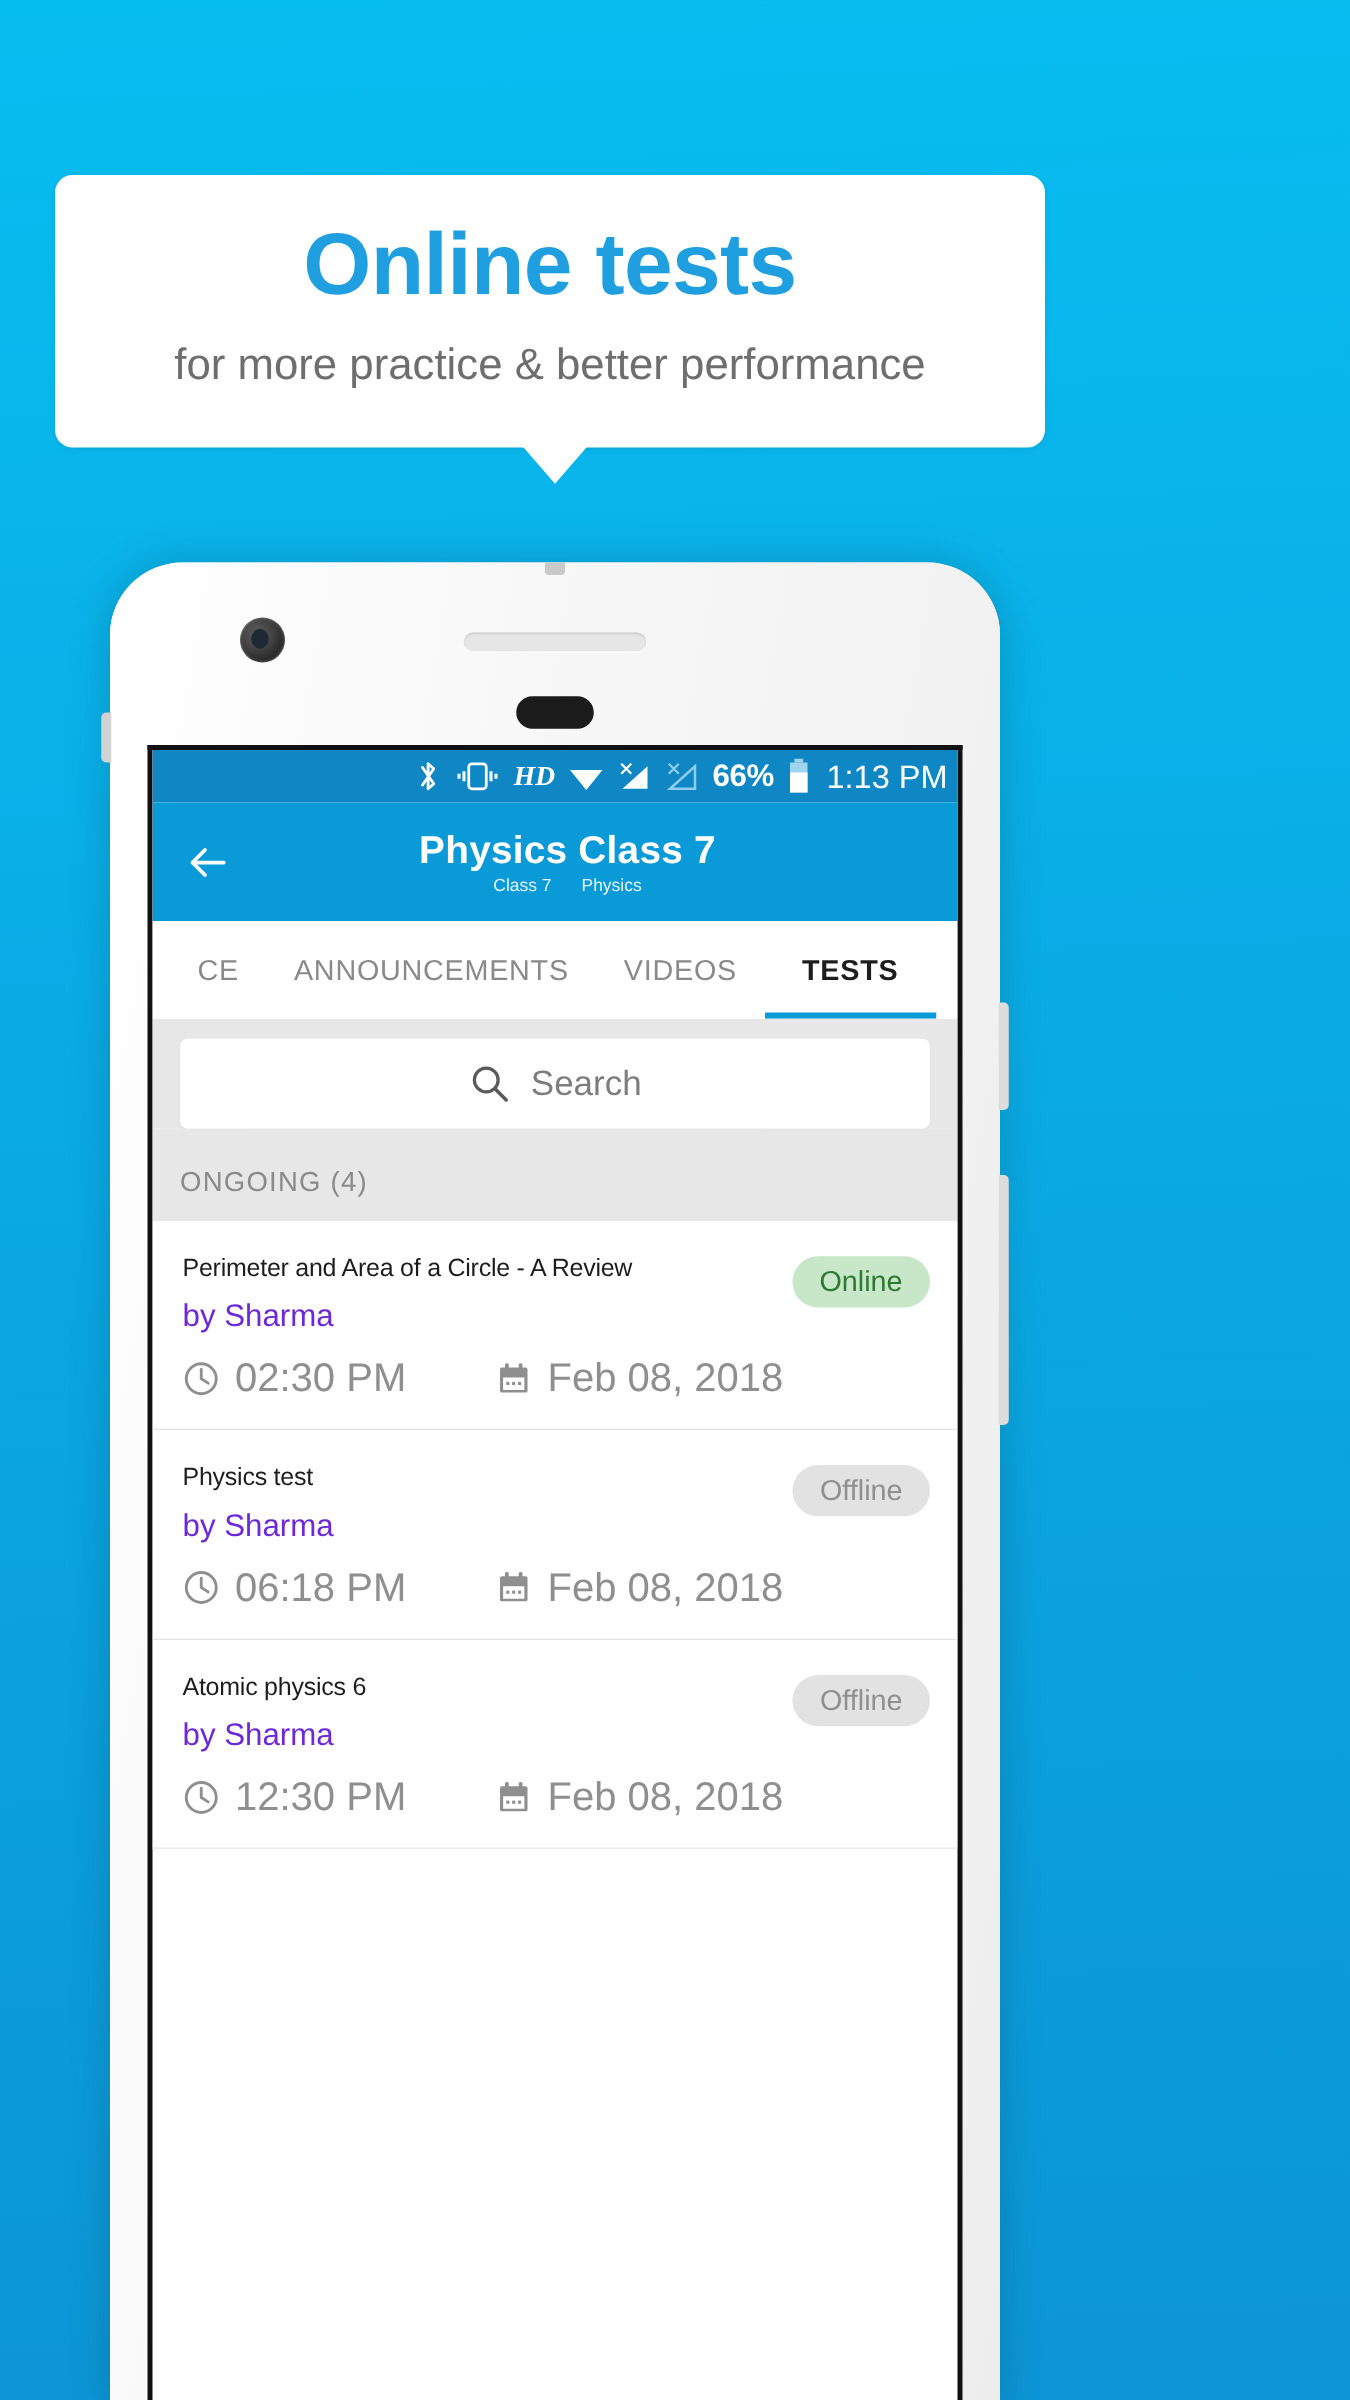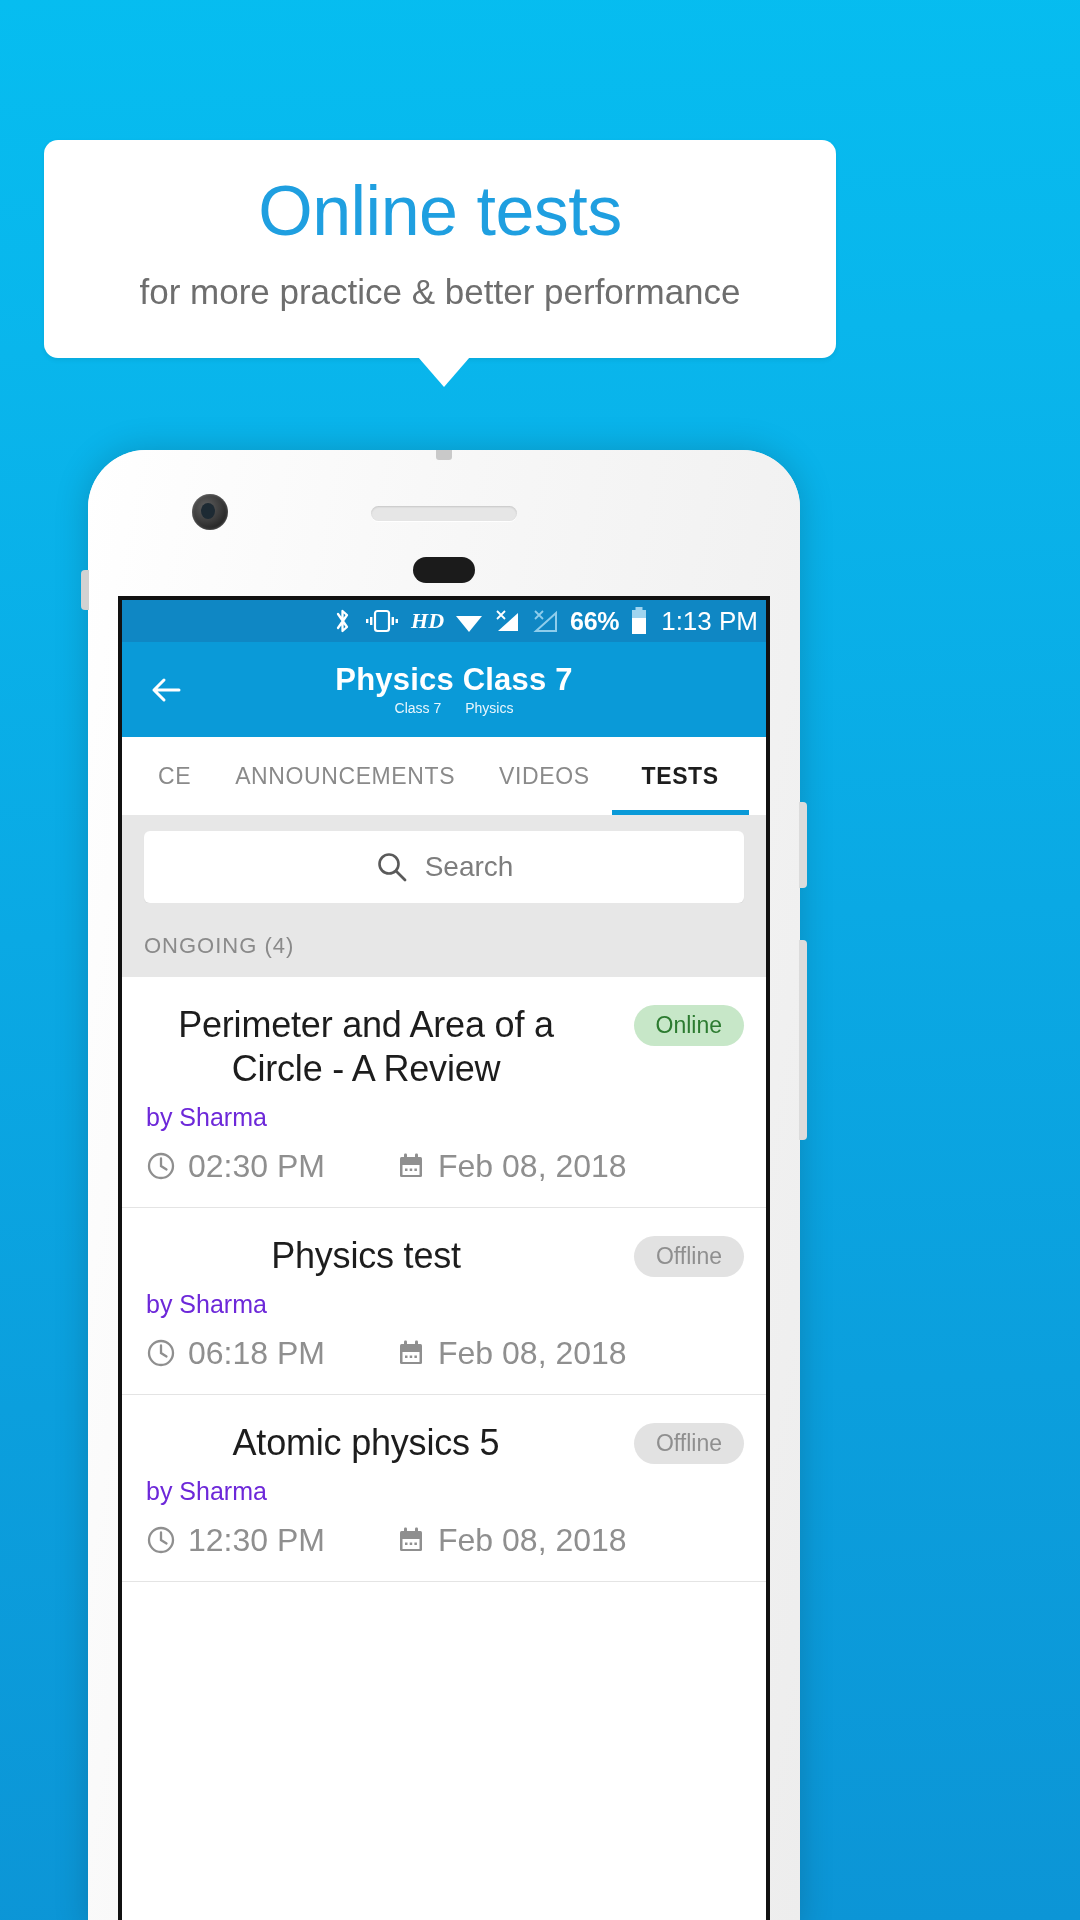--- a/index.html
+++ b/index.html
@@ -44,21 +44,21 @@
     border-top: 30px solid #ffffff;
   }
   .bubble-title {
     position: absolute;
     left: 0;
     right: 0;
     top: 36px;
     text-align: center;
     font-size: 70px;
     color: #1f9fe0;
-    font-weight: 400;
+    font-weight: 700;
     letter-spacing: -0.5px;
     line-height: 1;
   }
   .bubble-sub {
     position: absolute;
     left: 0;
     right: 0;
     top: 134px;
     text-align: center;
     font-size: 35px;
@@ -298,26 +298,25 @@
 
   
   .list { background: #ffffff; }
   .list-item {
     border-bottom: 1px solid #e4e4e4;
     padding: 26px 20px 22px 24px;
     position: relative;
     cursor: pointer;
   }
   .item-title {
-    font-size: 36px;
+    font-size: 20px;
     color: #1d1d1d;
     line-height: 1.22;
     max-width: 440px;
     letter-spacing: -0.2px;
-    text-align: center;
   }
   .item-author {
     font-size: 25px;
     color: #6d28d9;
     margin-top: 12px;
   }
   .item-meta {
     display: flex;
     align-items: center;
     margin-top: 16px;
@@ -500,21 +499,21 @@
                 <rect x="18.4" y="17.5" width="2.5" height="2.5" fill="#8f8f8f"></rect>
               </svg>
             </span>
             <span>Feb 08, 2018</span>
           </span>
         </div>
         <div class="badge badge-offline">Offline</div>
       </div>
 
       <div class="list-item">
-        <div class="item-title">Atomic physics 5</div>
+        <div class="item-title">Atomic physics 6</div>
         <div class="item-author">by Sharma</div>
         <div class="item-meta">
           <span class="meta-cell meta-time">
             <span>
               <svg width="30" height="30" viewBox="0 0 30 30">
                 <circle cx="15" cy="15" r="12" fill="none" stroke="#8f8f8f" stroke-width="2.3"></circle>
                 <path d="M15 7.5 L15 15 L20.5 18.5" fill="none" stroke="#8f8f8f" stroke-width="2.3" stroke-linecap="round"></path>
               </svg>
             </span>
             <span>12:30 PM</span>

